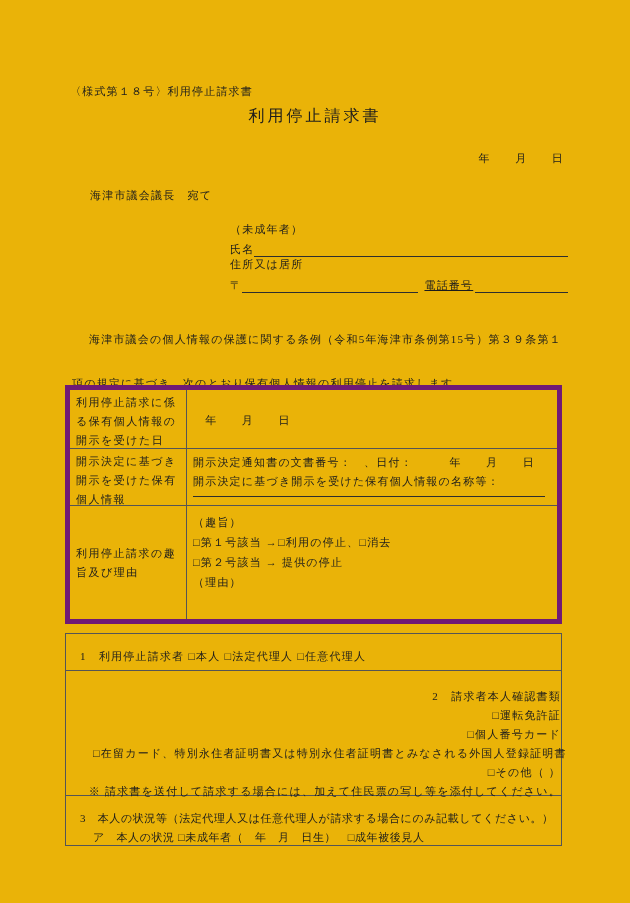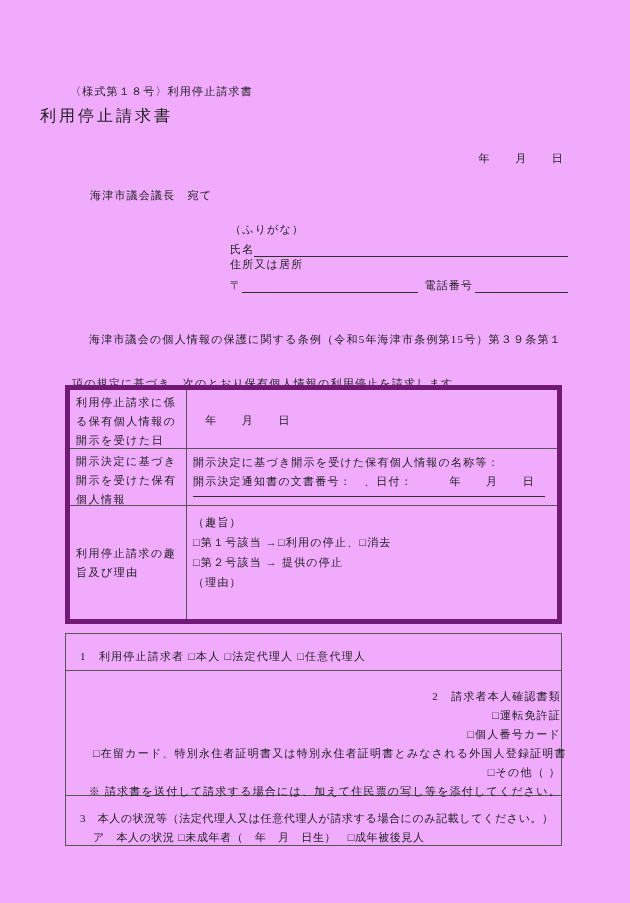--- a/index.html
+++ b/index.html
@@ -1,42 +1,42 @@
 <!DOCTYPE html>
 <html><head>
 <meta charset="utf-8">
 <style>
   * { margin:0; padding:0; box-sizing:border-box; }
   html,body { background:#ffffff; }
   .page {
     position:relative;
     width:630px; height:903px;
-    background:#f0abfc;
+    background:#eab308;
     font-family:"Liberation Serif","DejaVu Serif",serif;
     color:#1c1c1c;
     font-size:11px;
     letter-spacing:1.2px;
     overflow:hidden;
   }
   .abs { position:absolute; }
 
   .form-note { left:70px; top:84px; }
-  .page-title { left:0; right:0; top:106px; font-size:16px; letter-spacing:3px;padding-left:40px; }
+  .page-title { left:0; right:0; top:106px; text-align:center; font-size:16px; letter-spacing:3px; }
   .date-line { left:0; right:66px; top:151px; text-align:right; }
   .addressee { left:90px; top:188px; }
 
   .identity { left:230px; top:222px; width:338px; }
   .id-row { display:flex; align-items:flex-end; }
   .furigana { margin-bottom:4px; }
   .name-row { height:16px; }
   .underline { flex:1; border-bottom:1px solid #2e2e2e; height:14px; }
   .address-label { margin-bottom:5px; }
   .postal-row { height:16px; }
   .postal-row .u1 { flex:1.9; }
-  .postal-row .phone { margin:0 2px 0 6px; }
+  .postal-row .phone { margin:0 2px 0 6px;text-decoration:underline; }
   .postal-row .u2 { flex:1; }
 
   .intro { left:72px; top:329px; width:492px; line-height:20px; text-indent:17px; }
 
   .doc-table {
     left:65px; top:385px; width:497px;
     border:5px solid #701a75;
   }
   .trow { display:flex; border-bottom:1px solid #555; }
   .trow:last-child { border-bottom:none; }
@@ -73,21 +73,21 @@
 <body>
 
 <div class="page">
 
   <div class="abs form-note">〈様式第１８号〉利用停止請求書</div>
   <div class="abs page-title">利用停止請求書</div>
   <div class="abs date-line">年　　月　　日</div>
   <div class="abs addressee">海津市議会議長　宛て</div>
 
   <div class="abs identity">
-    <div class="furigana">（ふりがな）</div>
+    <div class="furigana">（未成年者）</div>
     <div class="id-row name-row">
       <span>氏名</span>
       <span class="underline"></span>
     </div>
     <div class="address-label">住所又は居所</div>
     <div class="id-row postal-row">
       <span>〒</span>
       <span class="underline u1"></span>
       <span class="phone">電話番号</span>
       <span class="underline u2"></span>
@@ -102,22 +102,22 @@
   <div class="abs doc-table">
     <div class="trow r1">
       <div class="tlabel">利用停止請求に係る保有個人情報の開示を受けた日</div>
       <div class="tcell">
         <span>　年　　月　　日</span>
       </div>
     </div>
     <div class="trow r2">
       <div class="tlabel">開示決定に基づき開示を受けた保有個人情報</div>
       <div class="tcell">
+        <div>開示決定通知書の文書番号：　、日付：　　　年　　月　　日</div>
         <div>開示決定に基づき開示を受けた保有個人情報の名称等：</div>
-        <div>開示決定通知書の文書番号：　、日付：　　　年　　月　　日</div>
         <div class="cell-underline"></div>
       </div>
     </div>
     <div class="trow r3">
       <div class="tlabel">
         <span>利用停止請求の趣旨及び理由</span>
       </div>
       <div class="tcell">
         <div>（趣旨）</div>
         <div>□第１号該当 →□利用の停止、□消去</div>

